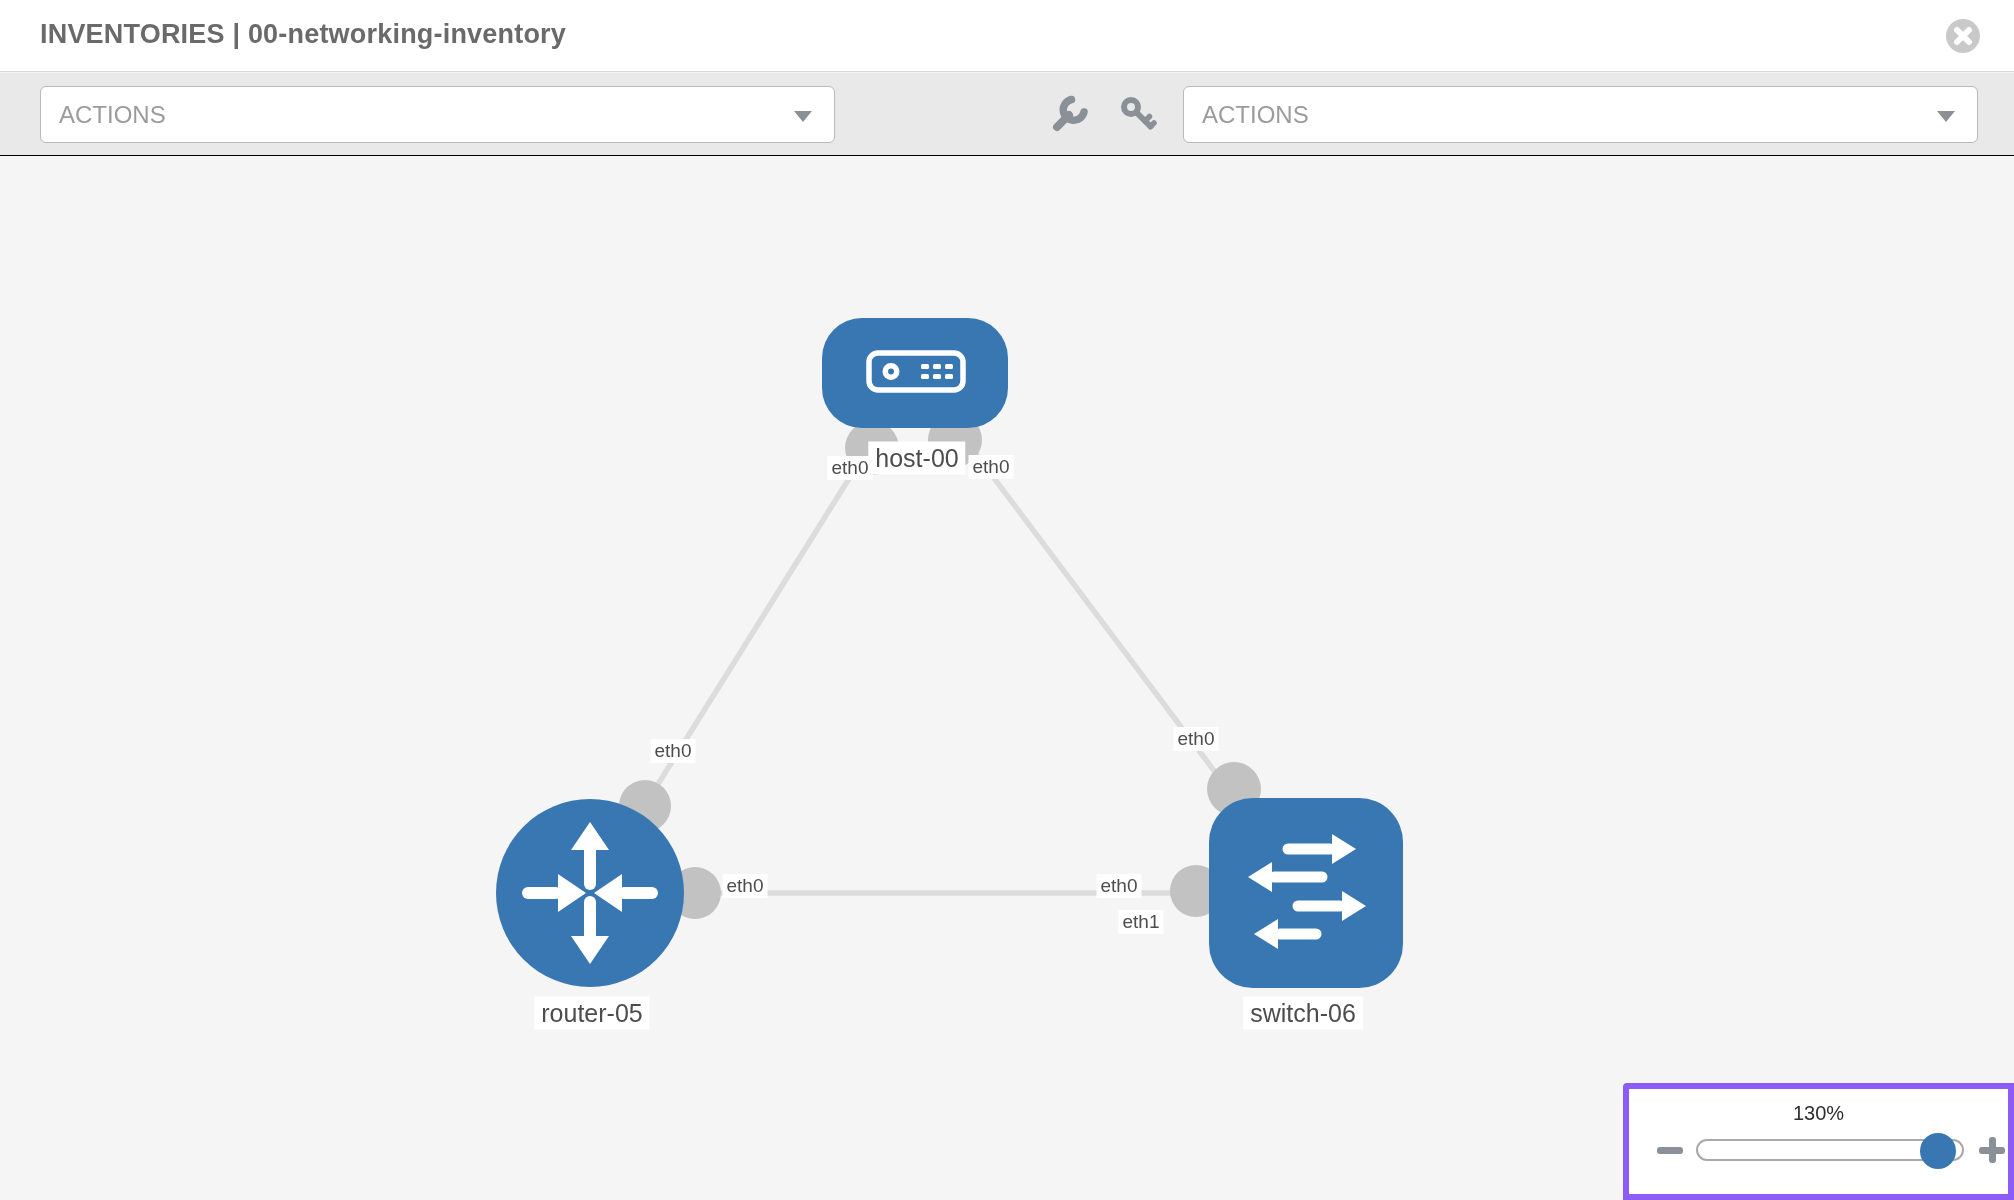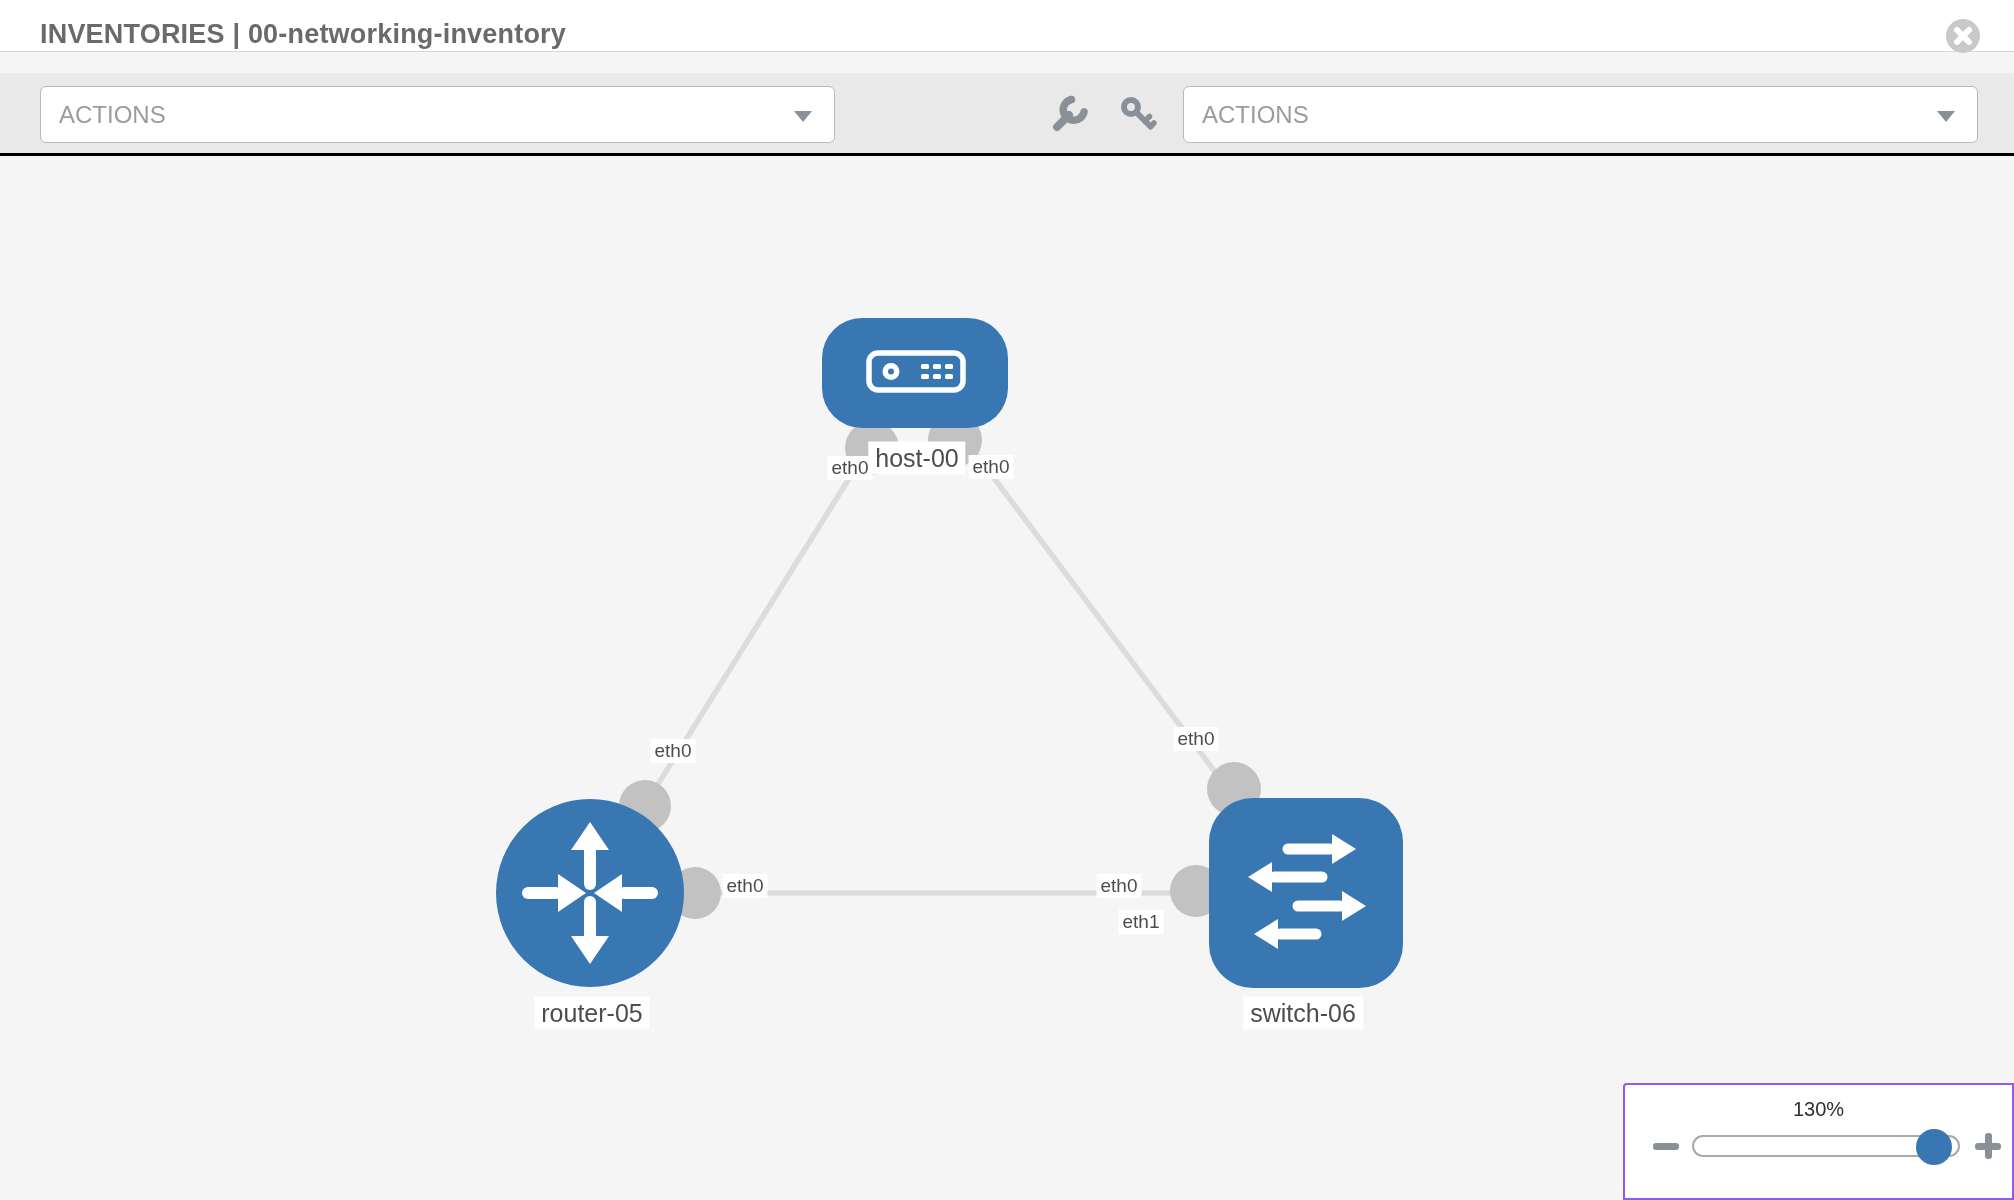--- a/index.html
+++ b/index.html
@@ -1,52 +1,52 @@
 <!DOCTYPE html>
 <html><head>
 <meta charset="utf-8">
 <style>
   * { margin:0; padding:0; box-sizing:border-box; }
   html,body { width:2014px; height:1200px; overflow:hidden;
     font-family:"Liberation Sans","DejaVu Sans",sans-serif; background:#f5f5f5; }
   .stage { position:relative; width:2014px; height:1200px; }
 
   
-  .header { position:absolute; left:0; top:0; width:2014px; height:52px;
+  .header { position:absolute; left:0; top:0; width:2014px; height:72px;
     background:#ffffff; border-bottom:1px solid #d8d8d8; z-index:20; }
   .header-title { position:absolute; left:40px; top:19px; font-size:27px;
     font-weight:bold; color:#6a6a6a; letter-spacing:0.2px; }
   .close-btn { position:absolute; right:34px; top:19px; width:34px; height:34px;
     border-radius:50%; background:#c9c9c9; cursor:pointer;
     display:flex; align-items:center; justify-content:center; }
 
   
   .toolbar { position:absolute; left:0; top:73px; width:2014px; height:83px;
-    background:#e9e9e9; border-bottom:3px solid #000000; z-index:20; }
+    background:#e9e9e9; border-bottom:1px solid #000000; z-index:20; }
   .dropdown { position:absolute; top:13px; height:57px; background:#ffffff;
     border:1px solid #b9b9b9; border-radius:6px; cursor:pointer;
     display:flex; align-items:center; }
   .dropdown-label { margin-left:18px; font-size:24px; color:#9b9b9b; }
   .caret { position:absolute; right:22px; top:24px; width:0; height:0;
     border-left:9px solid transparent; border-right:9px solid transparent;
     border-top:11px solid #8a9097; }
   .tool-icon { position:absolute; top:21px; width:40px; height:40px; cursor:pointer; }
 
   
   .canvas { position:absolute; left:0; top:0; width:2014px; height:1200px; z-index:1;border-radius:20px; }
   svg.topo { position:absolute; left:0; top:0; }
   .chip { position:absolute; transform:translate(-50%,-50%); background:#ffffff;
     color:#4d4d4d; white-space:nowrap; z-index:5; }
   .chip.node-label { font-size:25px; padding:2px 7px; z-index:7; }
   .chip.if-label { font-size:19px; padding:1px 4px; z-index:5; }
   .chip.if-label.front { z-index:6; }
 
   
   .zoom-panel { position:absolute; left:1623px; top:1083px; width:391px; height:117px;
-    background:#ffffff; border:2px solid #8b5cf6; border-radius:4px 0 0 0; z-index:15; }
+    background:#ffffff; border:6px solid #8b5cf6; border-radius:4px 0 0 0; z-index:15; }
   .zoom-level { position:absolute; left:0; top:13px; width:100%; text-align:center;
     font-size:20px; color:#2f2f2f; }
   .zoom-minus { position:absolute; left:28px; top:58px; width:26px; height:7px;
     background:#8a9097; border-radius:3px; cursor:pointer; }
   .zoom-plus { position:absolute; left:350px; top:48px; width:26px; height:26px; cursor:pointer; }
   .zoom-plus::before { content:""; position:absolute; left:0; top:10px; width:26px; height:7px;
     background:#8a9097; border-radius:3px; }
   .zoom-plus::after { content:""; position:absolute; left:10px; top:0; width:7px; height:26px;
     background:#8a9097; border-radius:3px; }
   .zoom-track { position:absolute; left:67px; top:50px; width:268px; height:22px;

